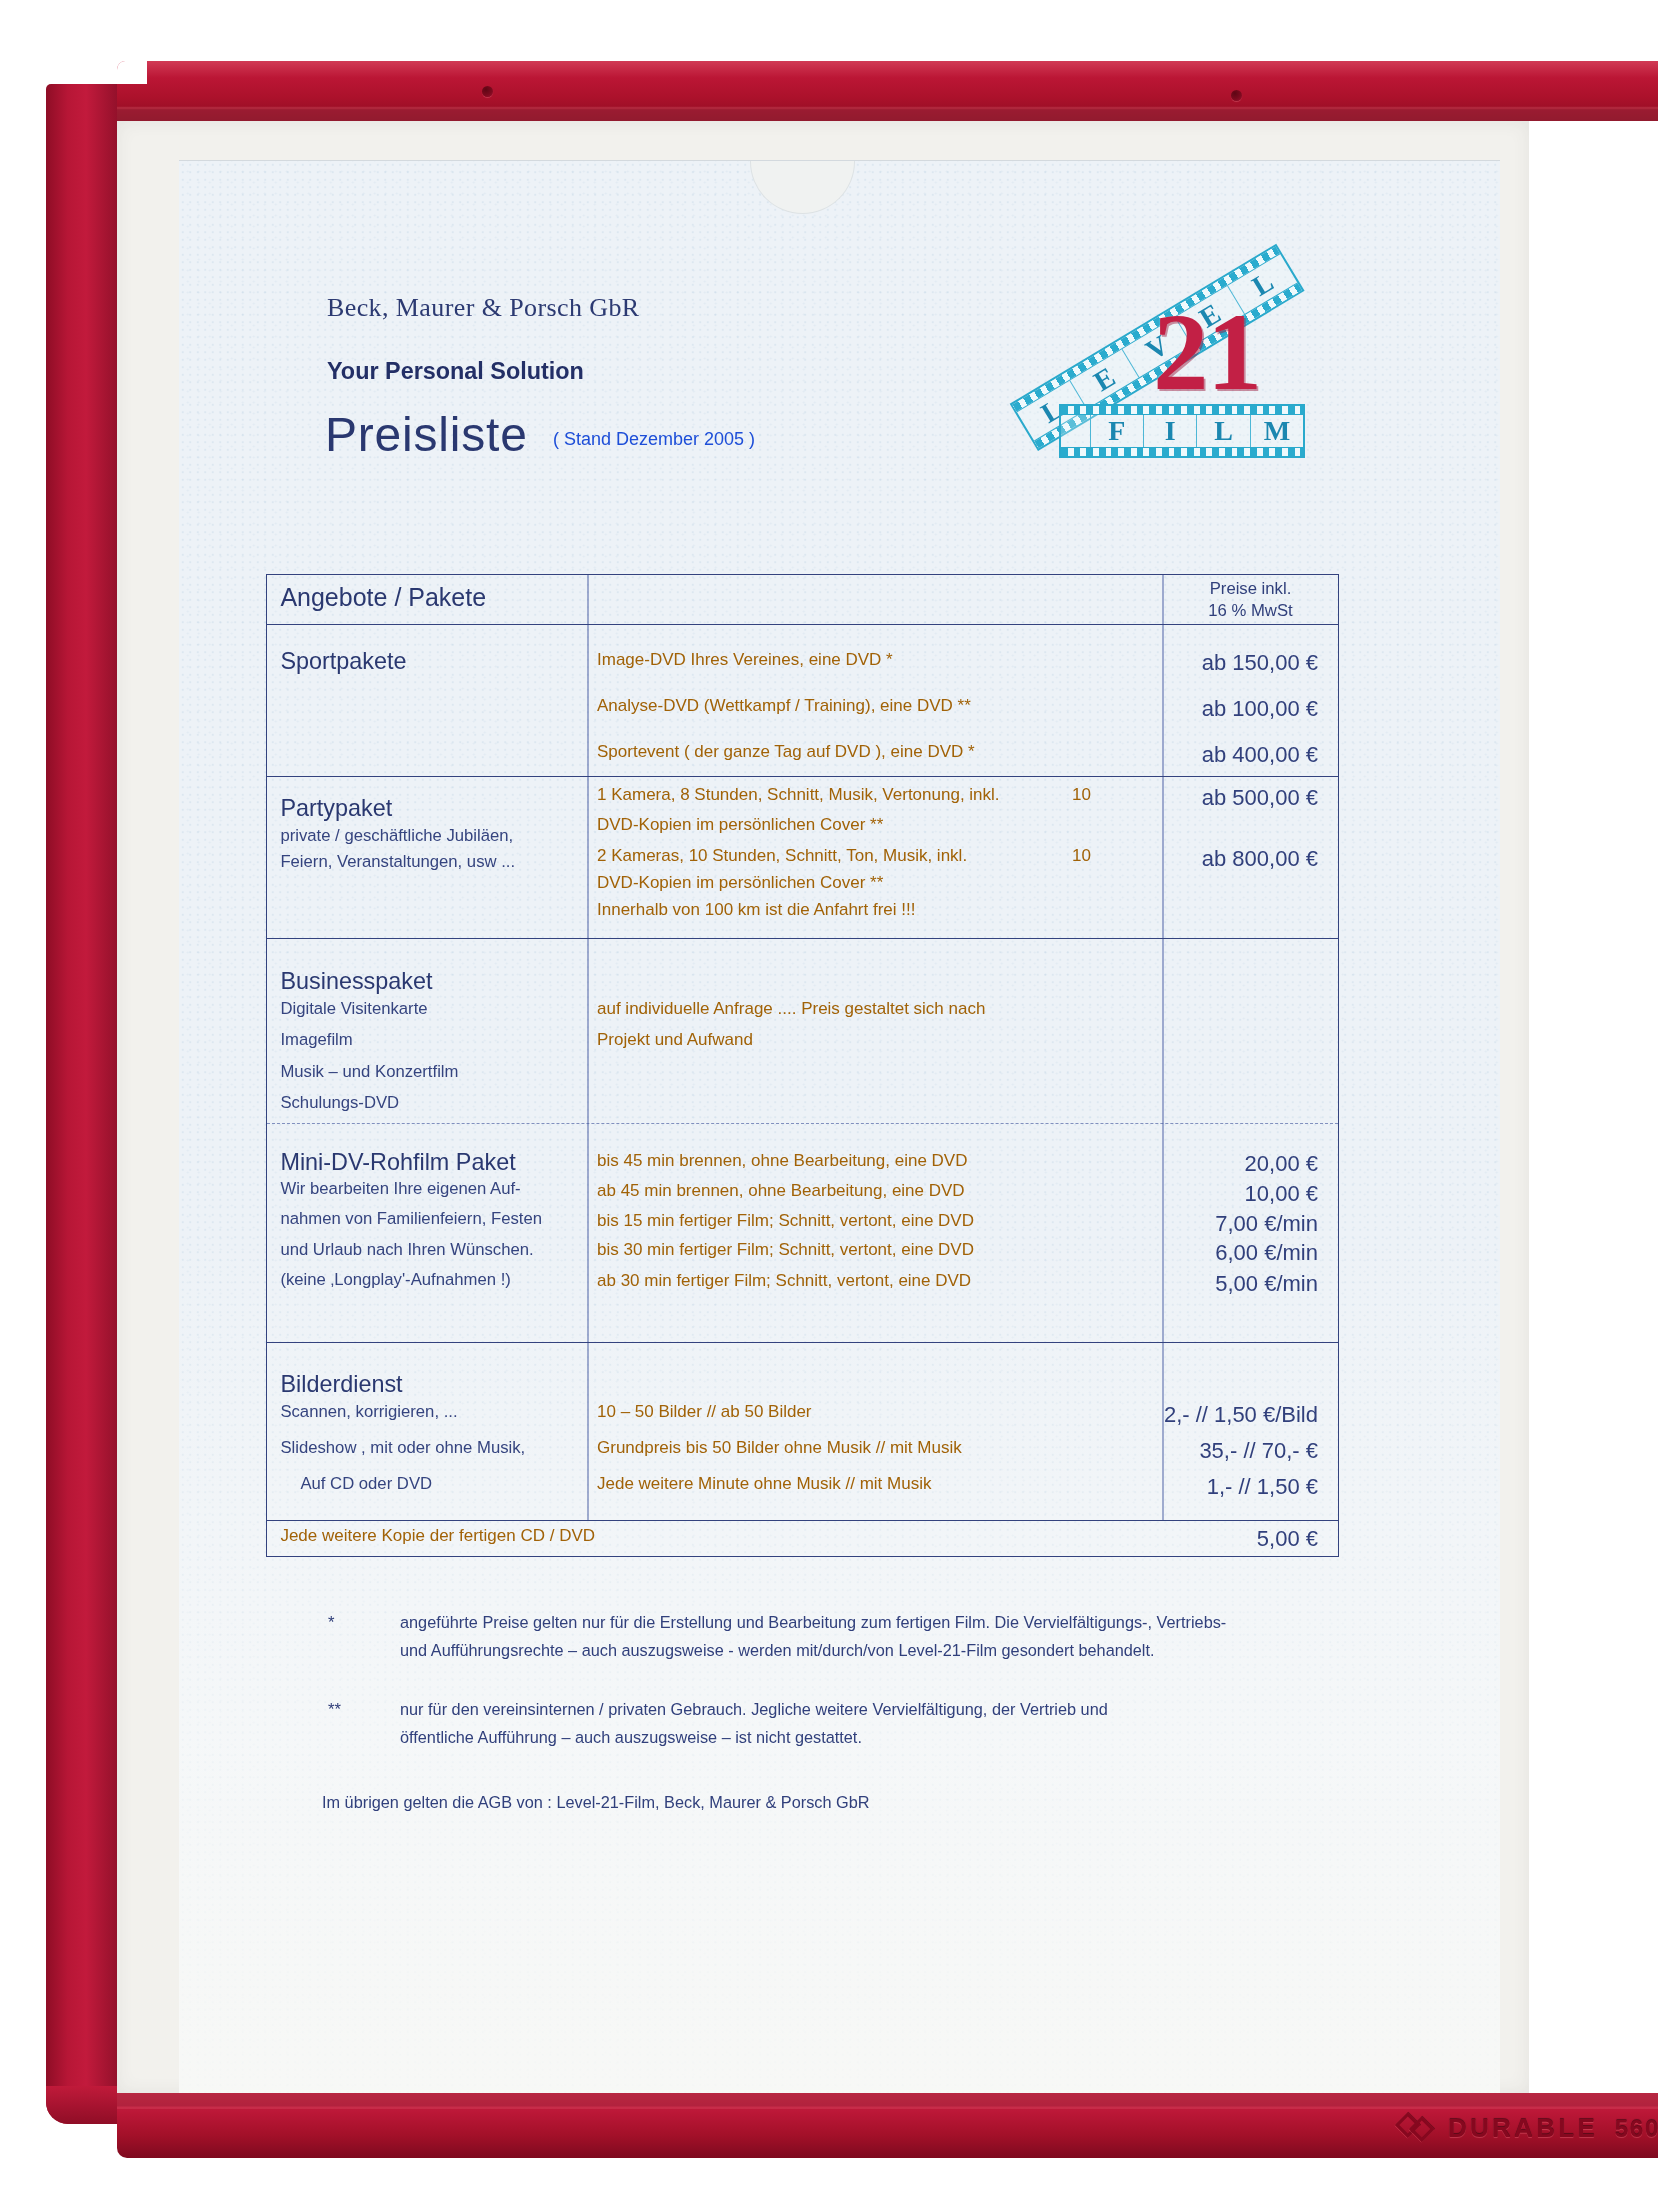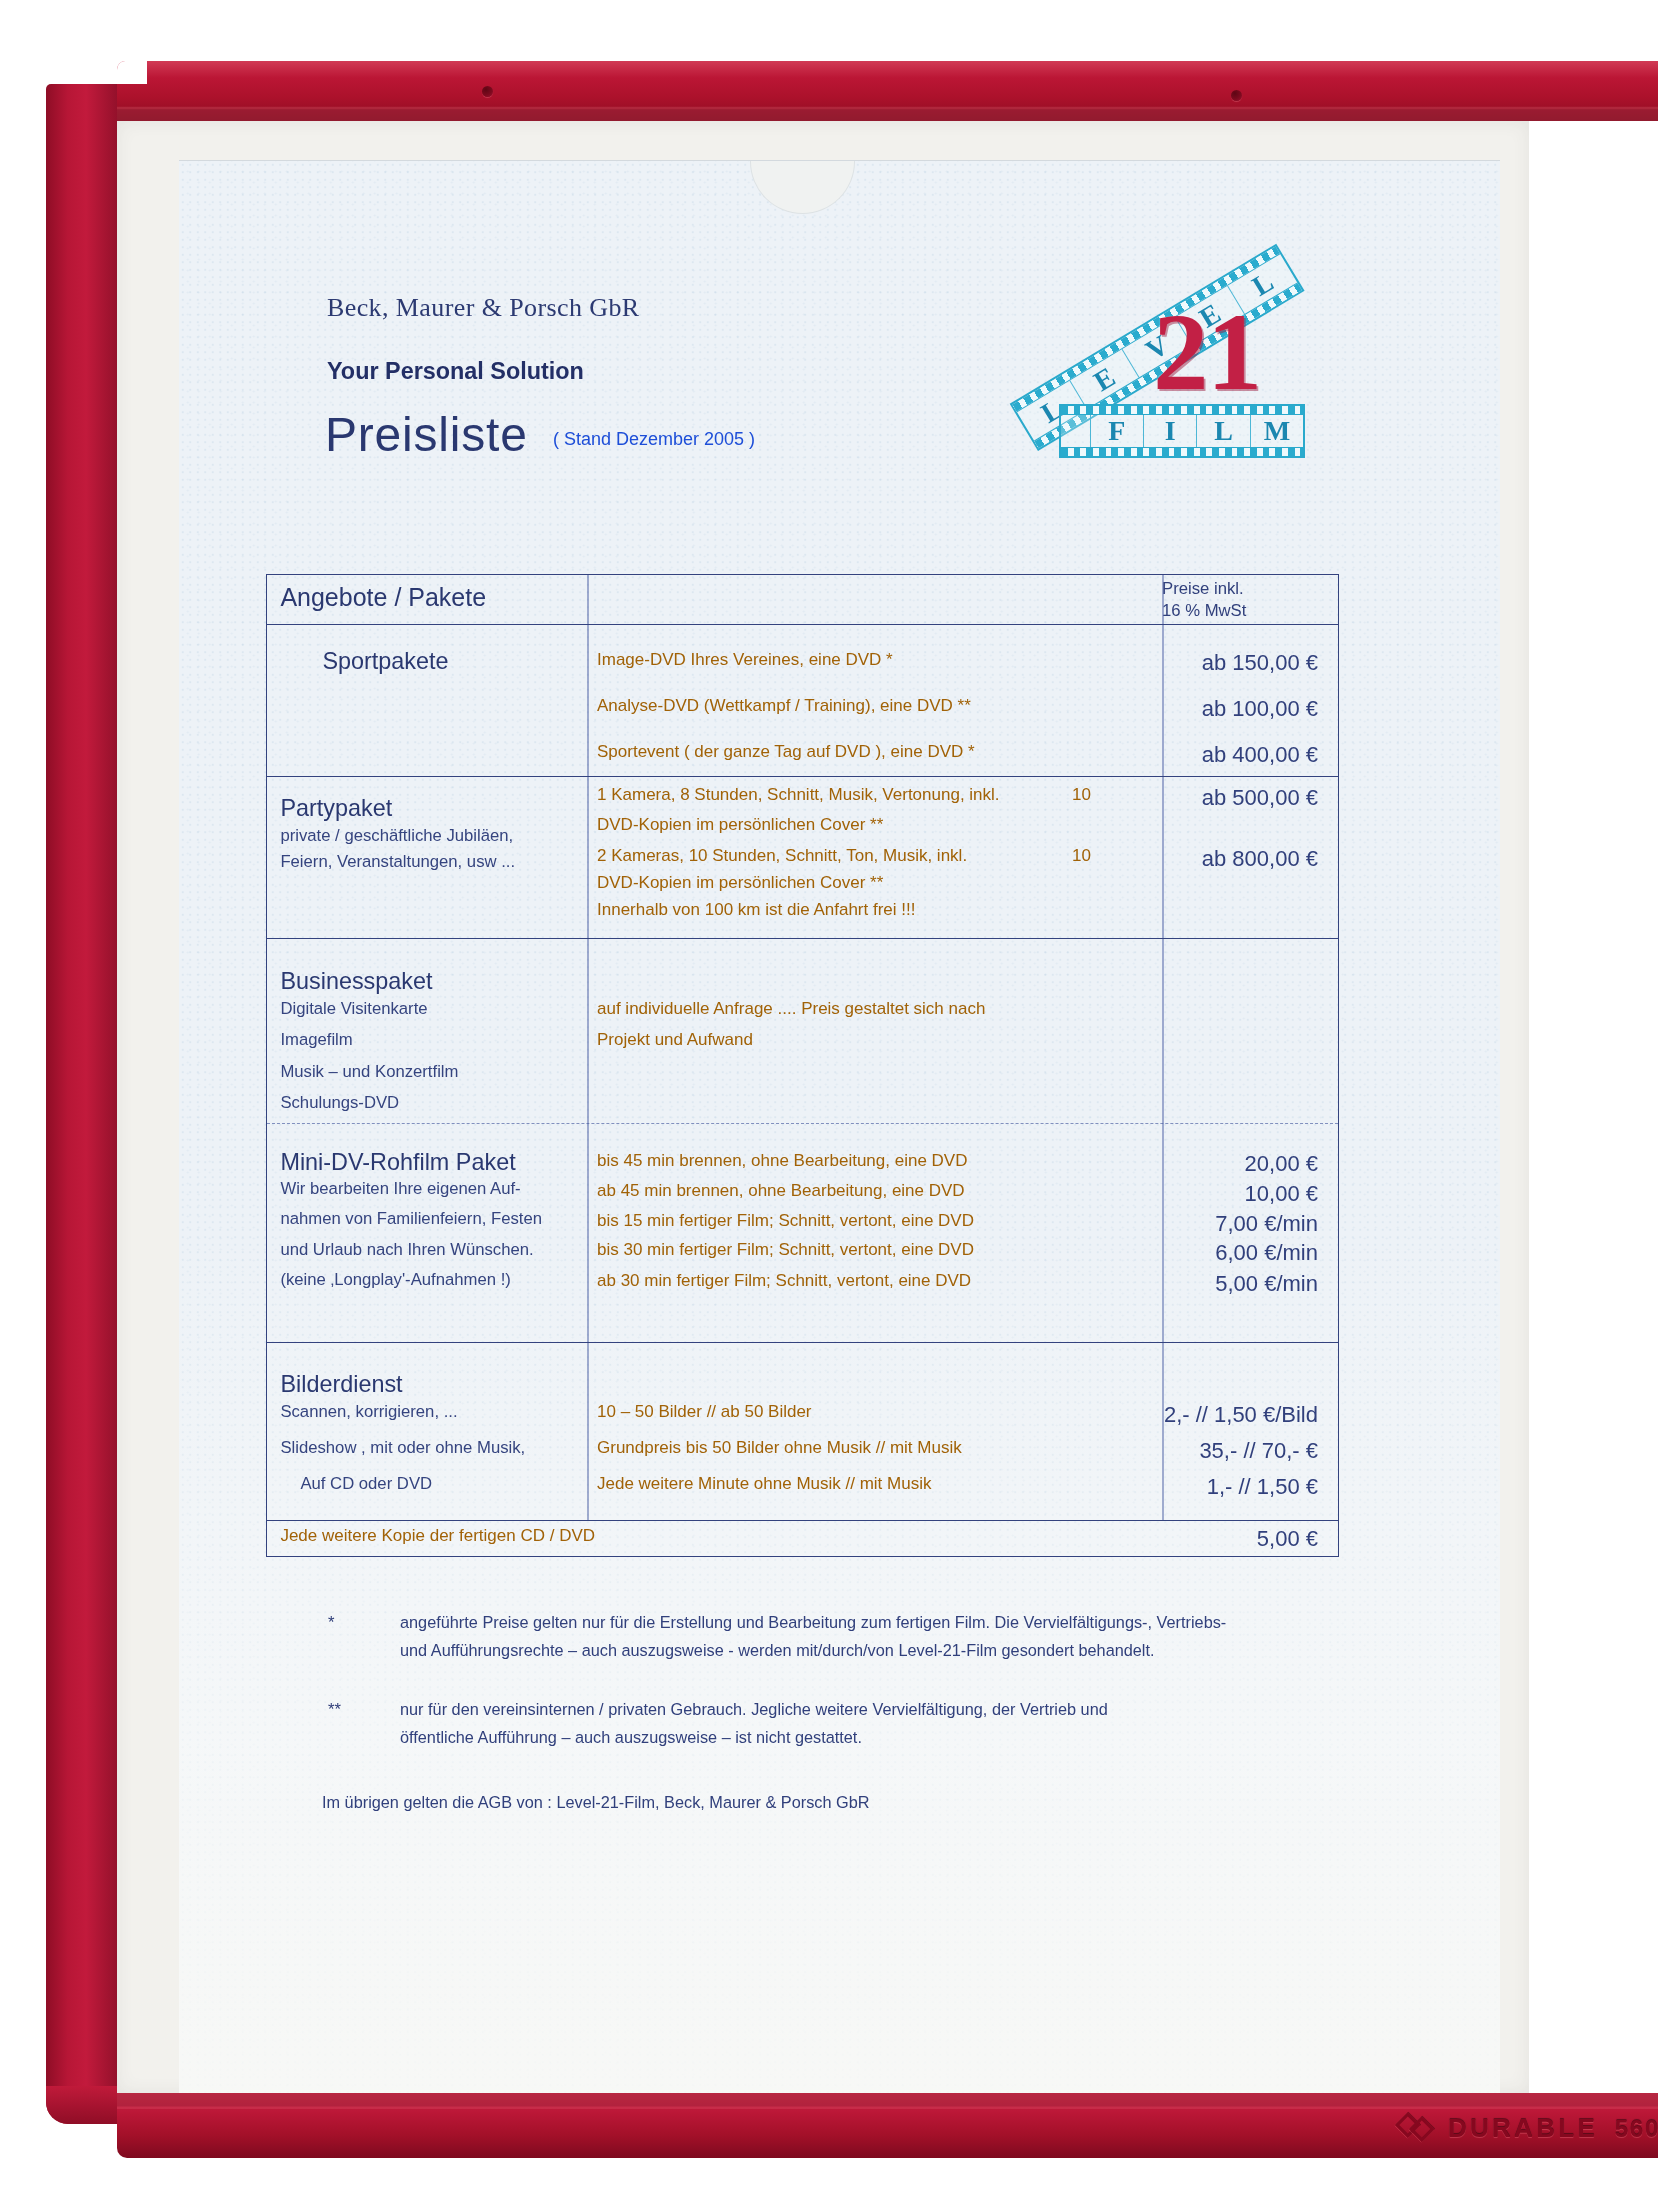--- a/index.html
+++ b/index.html
@@ -96,21 +96,21 @@
   .sec-party  { height:162px; border-bottom:1.7px solid #33427e; }
   .sec-business { height:185px; border-bottom:1.7px dashed rgba(70,90,160,.65); }
   .sec-minidv { height:219px; border-bottom:1.7px solid #33427e; }
   .sec-bilder { height:178px; border-bottom:1.7px solid #33427e; }
   .sec-footer { height:32px; }
   .t-big { font-size:25px; color:#2a3870; }
   .t-title { font-size:23.4px; color:#2a3870; }
   .t-sub { font-size:16.7px; color:#35447f; }
   .t-body { font-size:17px; color:#a16207; }
   .t-price { font-size:22px; color:#31407c; text-align:right; }
-  .pricehead { position:absolute; left:895px; width:177px; text-align:left; font-size:16.7px; line-height:22px; color:#31407c; }
+  .pricehead { position:absolute; left:895px; width:177px; text-align:center; font-size:16.7px; line-height:22px; color:#31407c; }
   .pr { position:absolute; right:20px; }
 
   .note-marker { font-size:16.7px; }
   .note-line { font-size:16.3px; color:#31407c; }
 </style>
 </head>
 <body>
 
 <div class="stage">
 
@@ -160,21 +160,21 @@
 
       <div class="sec sec-header">
         <div class="abs t-big" style="left:13.4px; top:8.4px;">Angebote / Pakete</div>
         <div class="pricehead" style="top:3.3px;">
           <div>Preise inkl.</div>
           <div>16 % MwSt</div>
         </div>
       </div>
 
       <div class="sec sec-sport">
-        <div class="abs t-title" style="left:13.4px; top:23.4px;margin-left:42px;">Sportpakete</div>
+        <div class="abs t-title" style="left:13.4px; top:23.4px;">Sportpakete</div>
         <div class="abs t-body" style="left:330px; top:25px;">Image-DVD Ihres Vereines, eine DVD  *</div>
         <div class="abs t-body" style="left:330px; top:71px;">Analyse-DVD (Wettkampf / Training), eine DVD  **</div>
         <div class="abs t-body" style="left:330px; top:117px;">Sportevent ( der ganze Tag auf DVD ), eine DVD  *</div>
         <div class="abs t-price pr" style="top:25px;">ab 150,00 €</div>
         <div class="abs t-price pr" style="top:71px;">ab 100,00 €</div>
         <div class="abs t-price pr" style="top:117px;">ab 400,00 €</div>
       </div>
 
       <div class="sec sec-party">
         <div class="abs t-title" style="left:13.4px; top:18.4px;">Partypaket</div>

